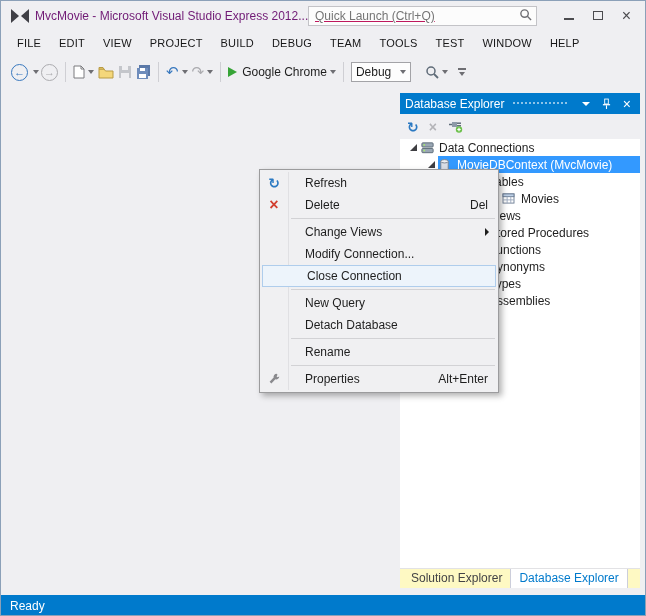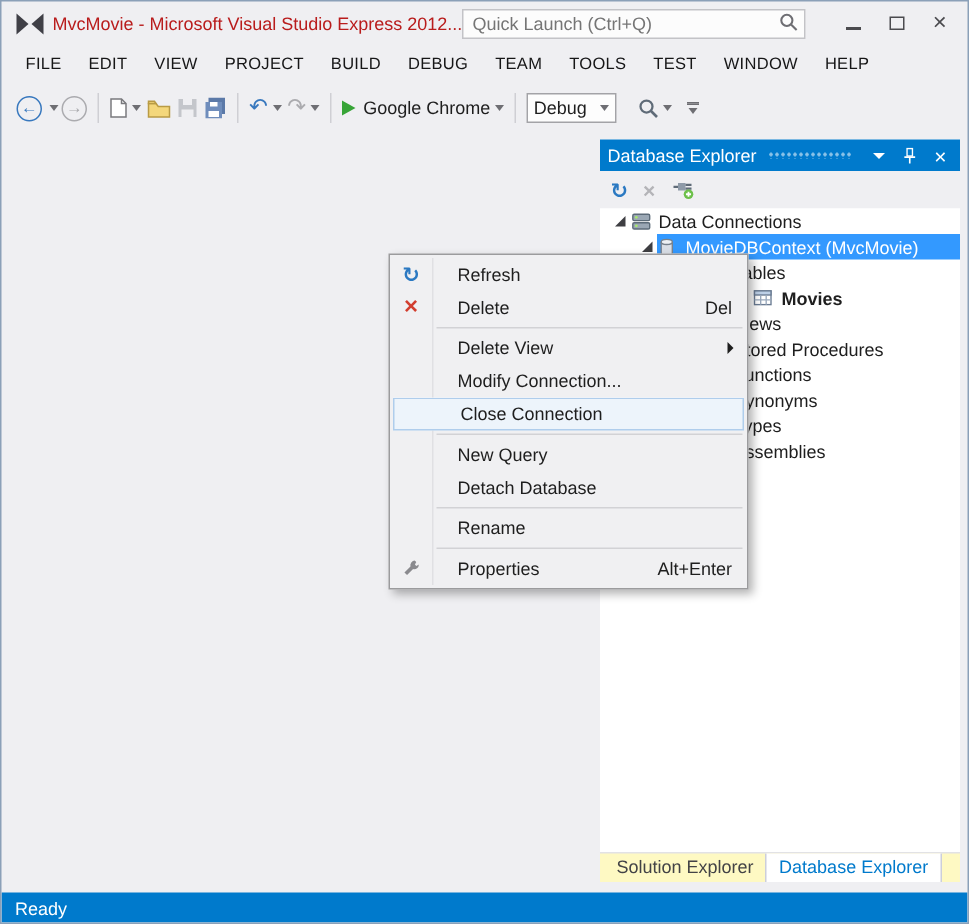--- a/index.html
+++ b/index.html
@@ -6,25 +6,25 @@
   *{box-sizing:border-box;}
   .window{
     position:relative;width:646px;height:616px;
     border:1px solid #8BA0B8;background:#EFEFF2;
     font-family:"Liberation Sans","DejaVu Sans",sans-serif;
     font-size:12px;color:#1E1E1E;overflow:hidden;
   }
   
   .titlebar{position:absolute;top:0;left:0;right:0;height:30px;}
   .vs-logo{position:absolute;left:9px;top:7px;}
-  .window-title{position:absolute;left:34px;top:0;line-height:30px;color:#b91c1c;white-space:nowrap;}
+  .window-title{position:absolute;left:34px;top:0;line-height:30px;color:#701a75;white-space:nowrap;}
   .quick-launch{position:absolute;left:307px;top:5px;width:229px;height:20px;
     background:#FCFCFC;border:1px solid #C3C3C7;display:flex;align-items:center;padding:0 4px;}
   .quick-launch input{flex:1;border:none;outline:none;background:transparent;
-    font:12px "Liberation Sans",sans-serif;color:#15803d;padding:0 2px;}
+    font:12px "Liberation Sans",sans-serif;color:#be185d;padding:0 2px;text-decoration:underline;}
   .win-btns{position:absolute;right:4px;top:4px;display:flex;}
   .win-btn{width:29px;height:21px;display:flex;align-items:center;justify-content:center;color:#4B4B4F;}
   .g-min{width:10px;height:2px;background:#4B4B4F;margin-top:6px;}
   .g-max{width:10px;height:9px;border:1.5px solid #4B4B4F;}
   .g-close{font-size:16px;line-height:16px;}
   
   .menubar{position:absolute;top:30px;left:0;right:0;height:25px;display:flex;align-items:center;padding-left:7px;}
   .menu-item{padding:0 9px;font-size:11px;letter-spacing:.2px;color:#161617;line-height:25px;}
   
   .toolbar{position:absolute;top:55px;left:0;right:0;height:32px;display:flex;align-items:center;padding-left:8px;}
@@ -51,21 +51,21 @@
     background-image:radial-gradient(circle,rgba(255,255,255,.55) 1px,transparent 1.3px);
     background-size:4px 4px;}
   .hdr-caret{width:0;height:0;border-left:4px solid transparent;border-right:4px solid transparent;border-top:4px solid #fff;margin:0 6px;}
   .hdr-pin{margin:0 6px;display:flex;}
   .hdr-close{margin:0 4px 0 6px;font-size:14px;line-height:14px;color:#fff;}
   .db-tools{height:25px;background:#EFEFF2;display:flex;align-items:center;padding-left:7px;flex-shrink:0;}
   .refresh-glyph{color:#2B79C2;font-size:14px;font-weight:bold;line-height:16px;}
   .x-disabled{color:#B4B4B8;font-size:14px;font-weight:bold;margin:0 10px;}
   .db-tree{flex:1;background:#fff;overflow:hidden;position:relative;}
   .tree-row{height:17px;display:flex;align-items:center;white-space:nowrap;}
-  .lvl0{padding-left:6px;} .lvl1{padding-left:24px;} .lvl2{padding-left:56px;} .lvl3{padding-left:88px;font-weight:bold;}
+  .lvl0{padding-left:6px;} .lvl1{padding-left:24px;} .lvl2{padding-left:56px;} .lvl3{padding-left:88px;}
   .twisty{width:14px;display:flex;justify-content:center;flex-shrink:0;}
   .twisty.exp::before{content:"";width:0;height:0;border-left:7px solid transparent;border-bottom:7px solid #3E3E42;}
   .twisty.col::before{content:"";width:0;height:0;border-top:4px solid transparent;border-bottom:4px solid transparent;border-left:5px solid #A4A4A8;}
   .ticon{width:16px;height:14px;margin-right:3px;display:flex;align-items:center;flex-shrink:0;}
   .tlabel{padding-right:3px;}
   .sel-wrap{display:flex;flex:1;align-items:center;height:17px;background:#3399FF;color:#fff;}
   .db-tabs{height:20px;background:#fef9c3;display:flex;align-items:stretch;padding-left:3px;flex-shrink:0;border-top:1px solid #E2E2E5;}
   .db-tab{padding:0 8px;line-height:19px;color:#434346;}
   .db-tab.active{background:#fff;color:#007ACC;border-left:1px solid #CCCEDB;border-right:1px solid #CCCEDB;}
   
@@ -366,21 +366,21 @@
     <div class="cm-item">
       <span class="mi-icon">
           <span class="glyph-del">×</span>
         </span>
       <span class="mi-label">Delete</span>
       <span class="mi-shortcut">Del</span>
     </div>
     <div class="cm-sep"></div>
     <div class="cm-item">
       <span class="mi-icon"></span>
-      <span class="mi-label">Delete View</span>
+      <span class="mi-label">Change Views</span>
       <span class="mi-sub"></span>
     </div>
     <div class="cm-item">
       <span class="mi-icon"></span>
       <span class="mi-label">Modify Connection...</span>
     </div>
     <div class="cm-item hl">
       <span class="mi-icon"></span>
       <span class="mi-label">Close Connection</span>
     </div>

